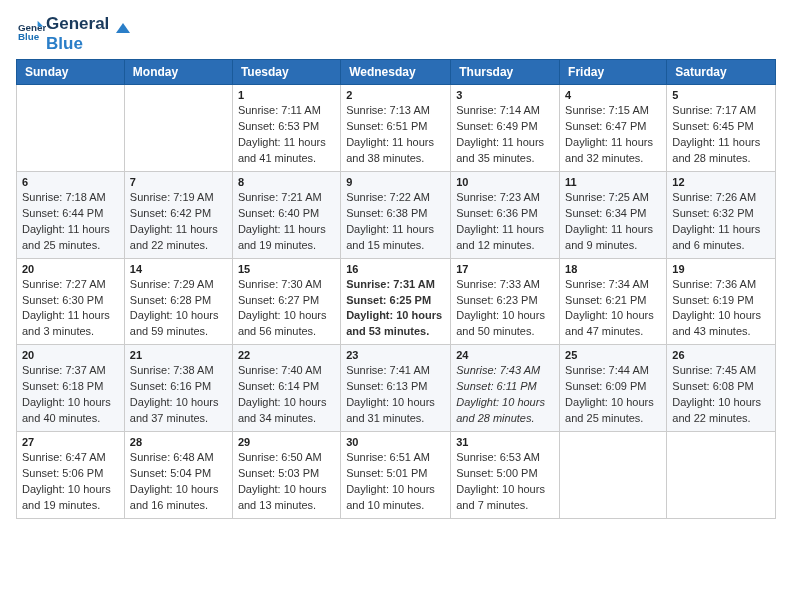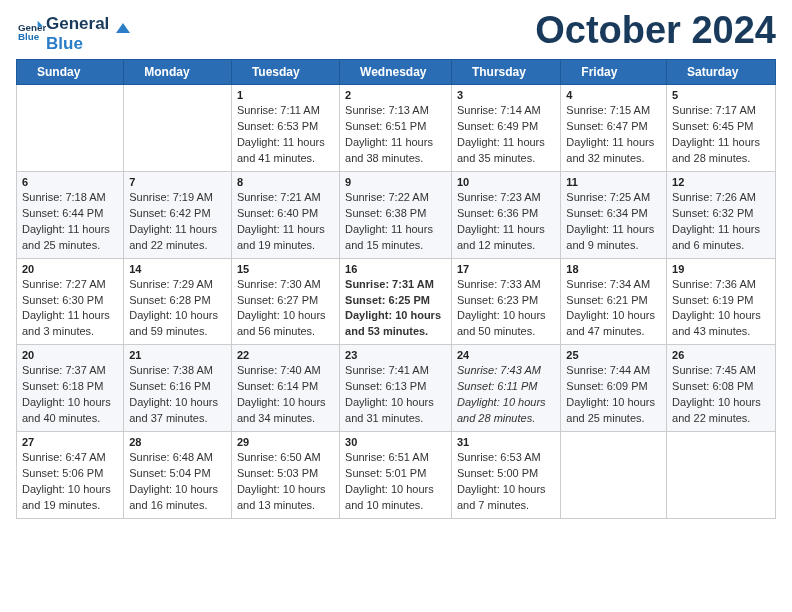--- a/index.html
+++ b/index.html
@@ -46,21 +46,21 @@
     }
     .calendar {
       width: 100%;
       border-collapse: collapse;
       font-size: 10.5px;
     }
     .calendar th {
       background: #2a6db5;
       color: #fff;
       text-align: left;
-      padding: 5px 20px;
+      padding: 5px 8px;
       font-size: 12px;
       font-weight: bold;
       border: 1px solid #1a5a9a;
     }
     .calendar td {
       vertical-align: top;
       border: 1px solid #ccc;
       padding: 4px 5px;
       width: 113px;
       min-height: 70px;
@@ -99,21 +99,20 @@
       </div>
       <div style="display:flex;flex-direction:column;line-height:1.15;">
         <span style="font-size:17px;font-weight:bold;color:#1a3a5c;">General</span>
         <span style="font-size:17px;font-weight:bold;color:#2a7ec8;">Blue</span>
       </div>
       <svg width="22" height="22" viewBox="0 0 22 22" style="margin-left:3px;margin-top:-8px;">
         <polygon points="4,14 18,14 11,4" fill="#2a7ec8"></polygon>
       </svg>
     </div>
     <div class="title-block">
-      <div class="month-title">October 2024</div>
     </div>
   </div>
 
   <table class="calendar">
     <thead>
       <tr>
       <th>Sunday</th>
           <th>Monday</th>
           <th>Tuesday</th>
           <th>Wednesday</th>

